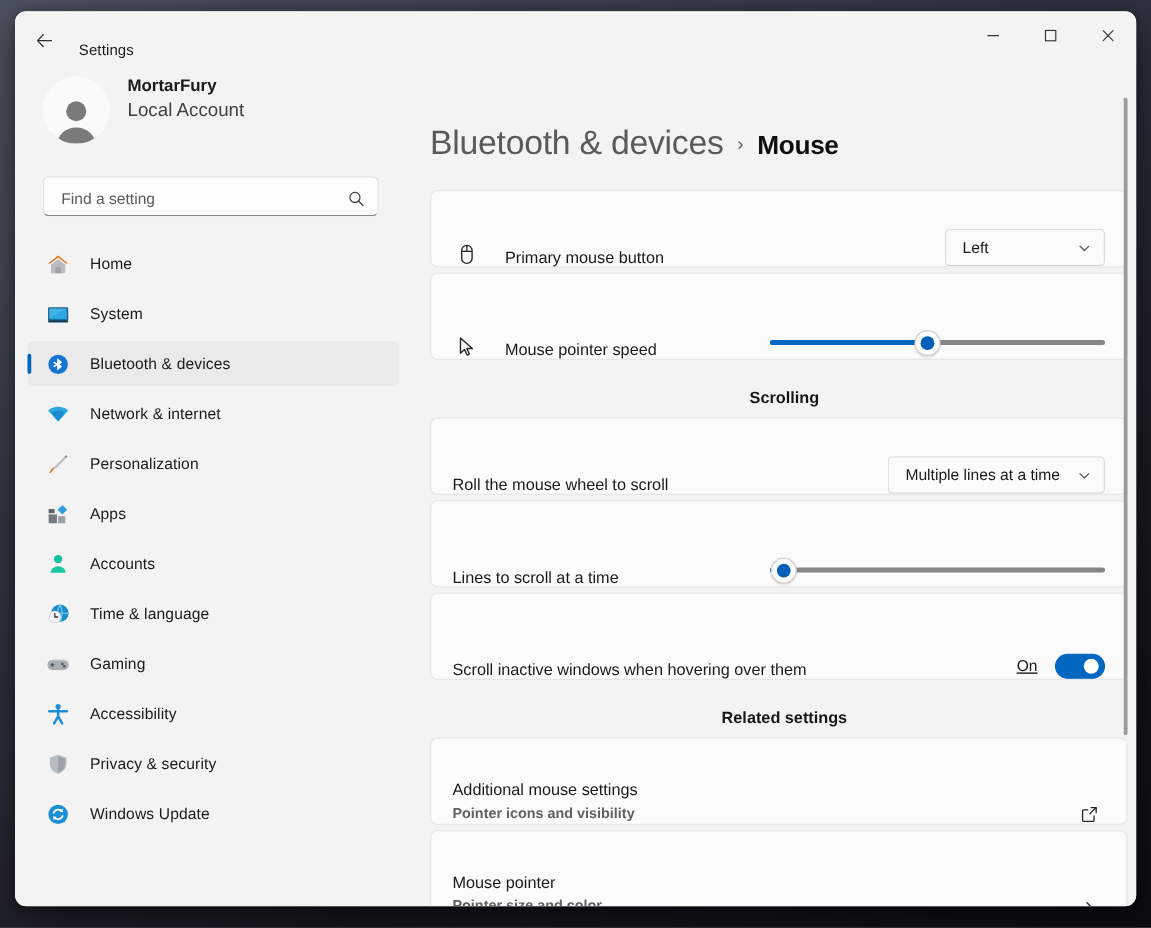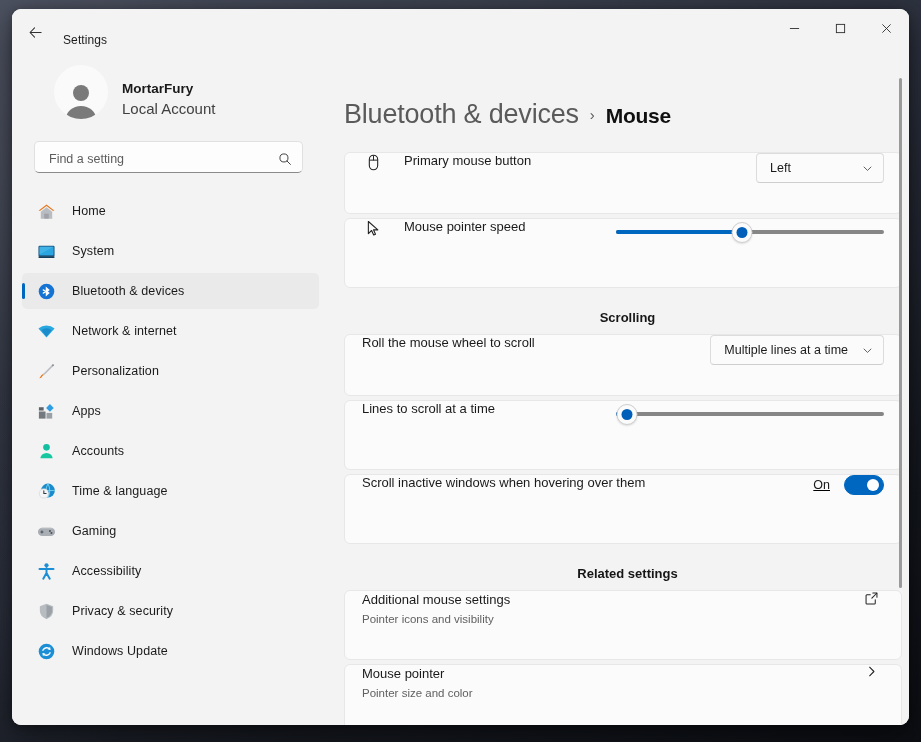--- a/index.html
+++ b/index.html
@@ -80,25 +80,24 @@
   .sidebar {
     width: 313px;
     flex: 0 0 313px;
     background: #f3f3f3;
     padding: 0;
     display: flex;
     flex-direction: column;
   }
   .account {
     display: flex;
-    align-items: flex-end;
+    align-items: flex-start;
     padding: 14px 0 0 22px;
     height: 72px;
     box-sizing: border-box;
-    margin-left: 20px;
   }
   .avatar {
     width: 54px; height: 54px;
     border-radius: 50%;
     background: #fafafa;
     display: flex; align-items: flex-end; justify-content: center;
     overflow: hidden;
     flex: 0 0 auto;
   }
   .acct-text { margin-left: 14px; }
@@ -201,35 +200,35 @@
 
   .card {
     background: #fbfbfb;
     border: 1px solid #e7e7e7;
     border-radius: 6px;
     margin-bottom: 4px;
     width: 558px;
     box-sizing: border-box;
     padding: 0 17px;
     display: flex;
-    align-items: flex-start;
+    align-items: flex-end;
     min-height: 62px;
   }
   .card.tall { min-height: 70px; }
   .card.twoline { min-height: 70px; cursor: pointer; }
   .card.clickable { cursor: pointer; }
 
   .card-icon {
     width: 22px; flex: 0 0 22px;
     display: flex; align-items: center; justify-content: center;
     margin-right: 20px;
   }
   .card-label { font-size: 13px; color: #1a1a1a; flex: 1 1 auto; }
   .card-title { font-size: 13px; color: #1a1a1a; line-height: 1.35; }
-  .card-sub { font-size: 11.5px; color: #616161; line-height: 1.4; margin-top: 2px; }
+  .card-sub { font-size: 11.5px; color: #616161; line-height: 1.4; margin-top: 2px; font-weight: bold; }
   .card-textblock { flex: 1 1 auto; }
 
   .section-head {
     font-size: 13px;
     font-weight: bold;
     color: #161616;
     margin: 22px 0 9px 2px;
     text-align: center;
   }
 

